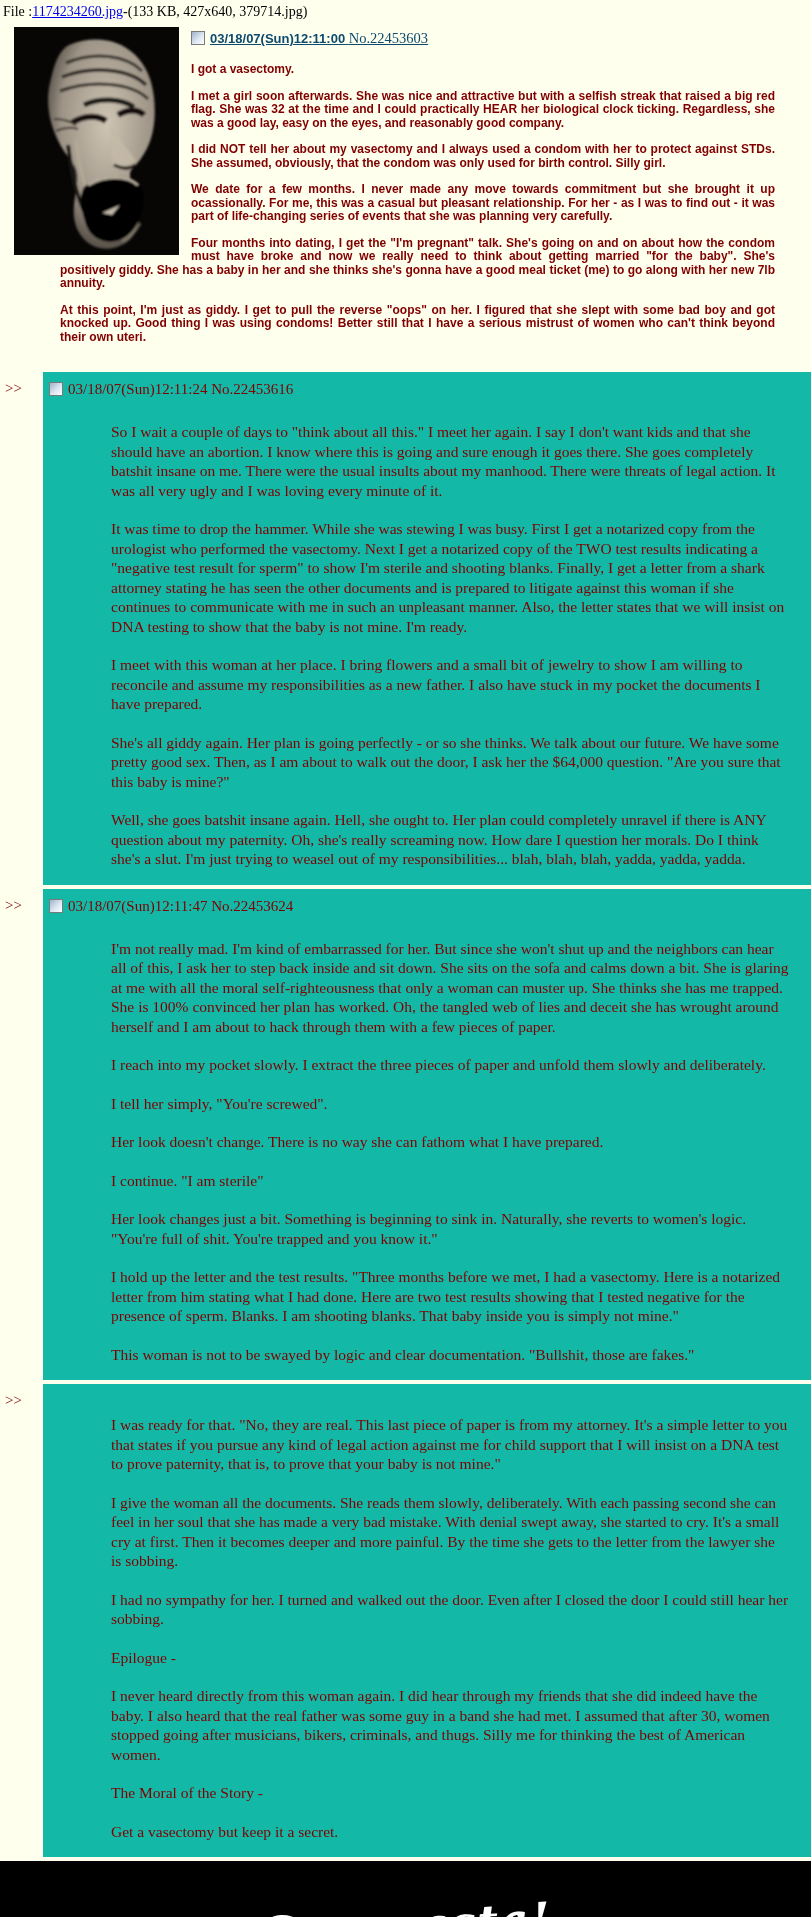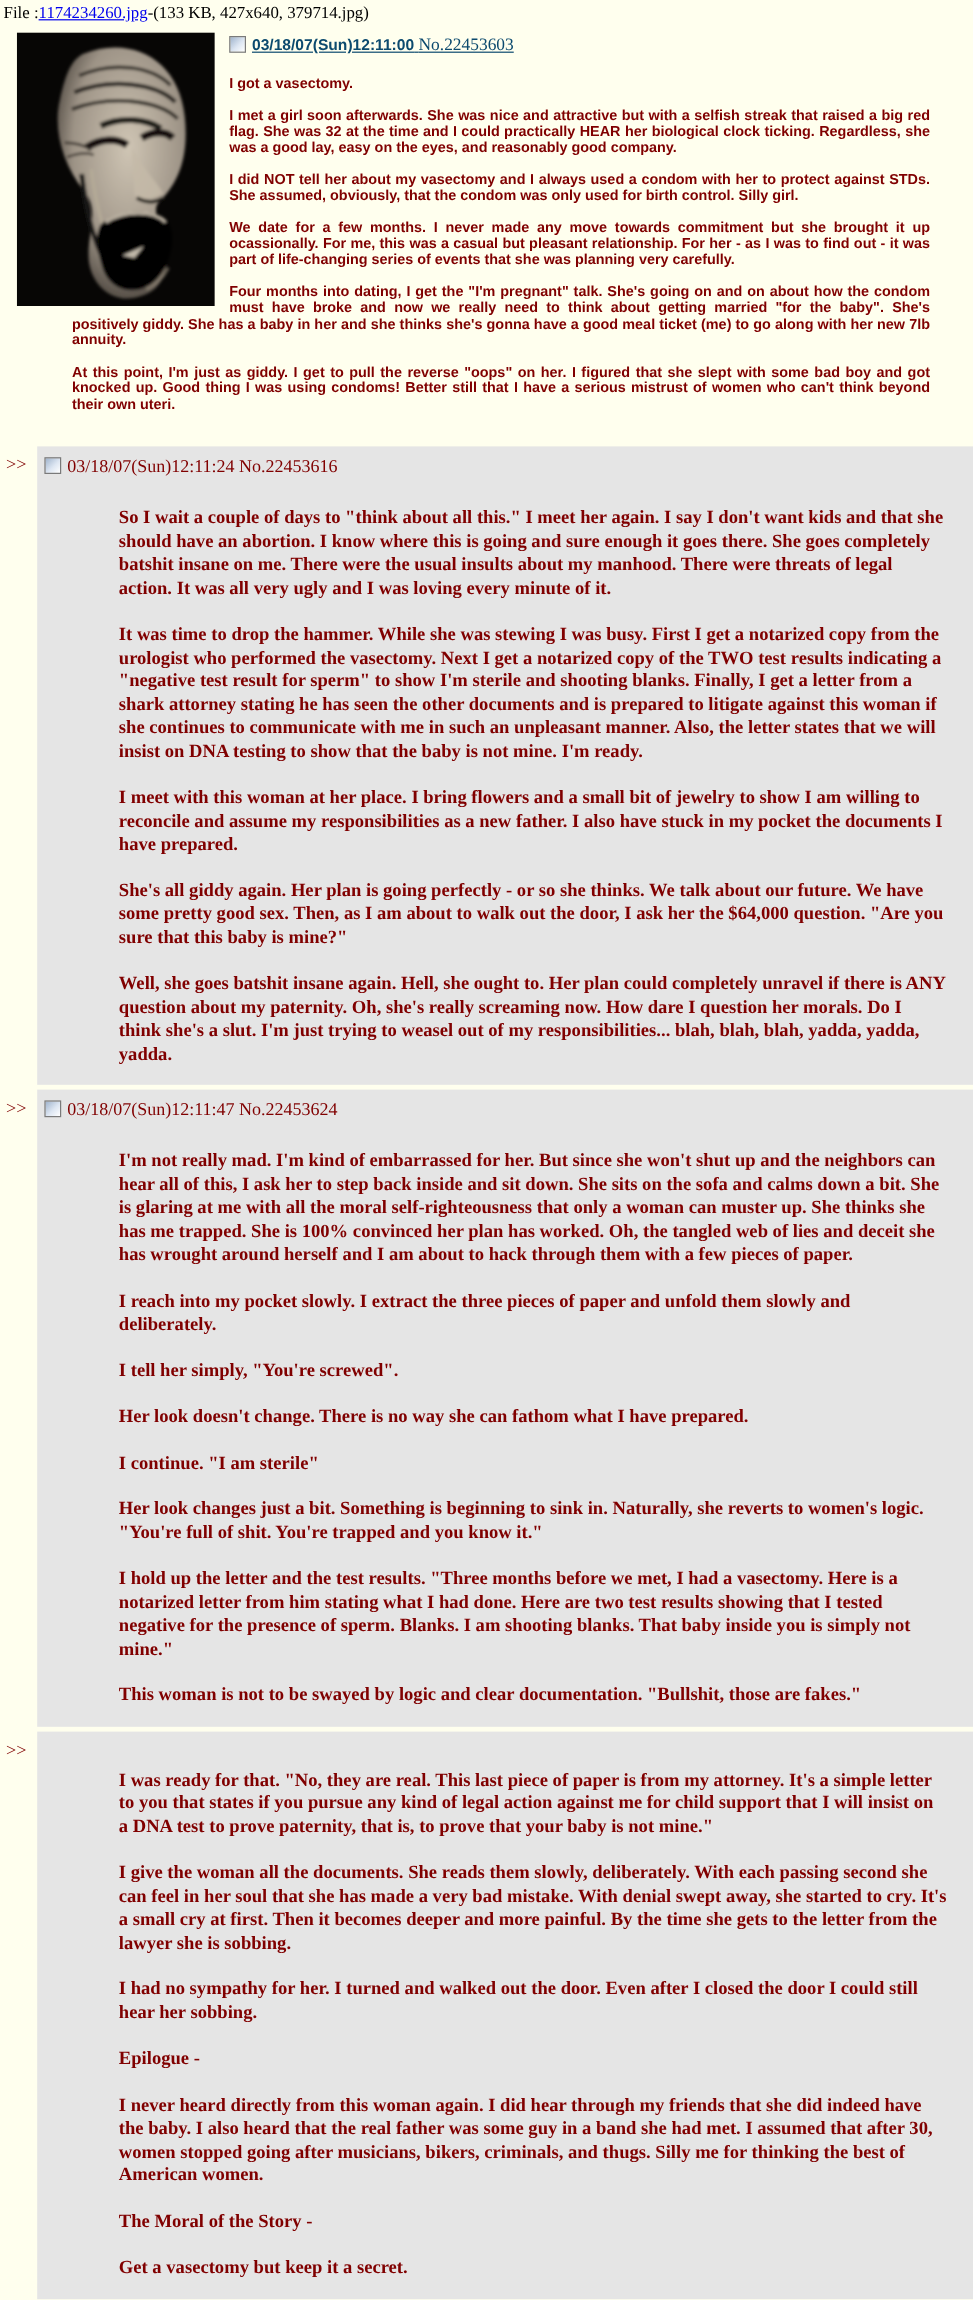--- a/index.html
+++ b/index.html
@@ -57,30 +57,30 @@
   .reply-row { display:flex; align-items:stretch; margin:0 0 4px 0; }
   .reply-row:last-of-type { margin-bottom:0; }
   .quote-arrow {
     flex:0 0 26px;
     padding:8px 0 0 5px;
     font-size:15px;
     color:#800000;
   }
   .reply-box {
     flex:1;
-    background:#e5e5e5;
+    background:#14b8a6;
     padding:7px 0 16px 0;
+    margin-left:12px;
   }
   .reply-header { padding:2px 0 0 6px; font-size:15px; color:#800000; white-space:nowrap; }
   .reply-box blockquote {
     margin:24px 22px 0 68px;
     font-size:15.5px;
     line-height:19.5px;
     color:#800000;
-    font-weight:bold;
   }
   .reply-box blockquote p { margin:19px 0 0 0; }
   .reply-box blockquote p:first-child { margin-top:0; }
 
   
   .footer {
     background:#000;
     height:130px;
     display:flex;
     flex-direction:column;

